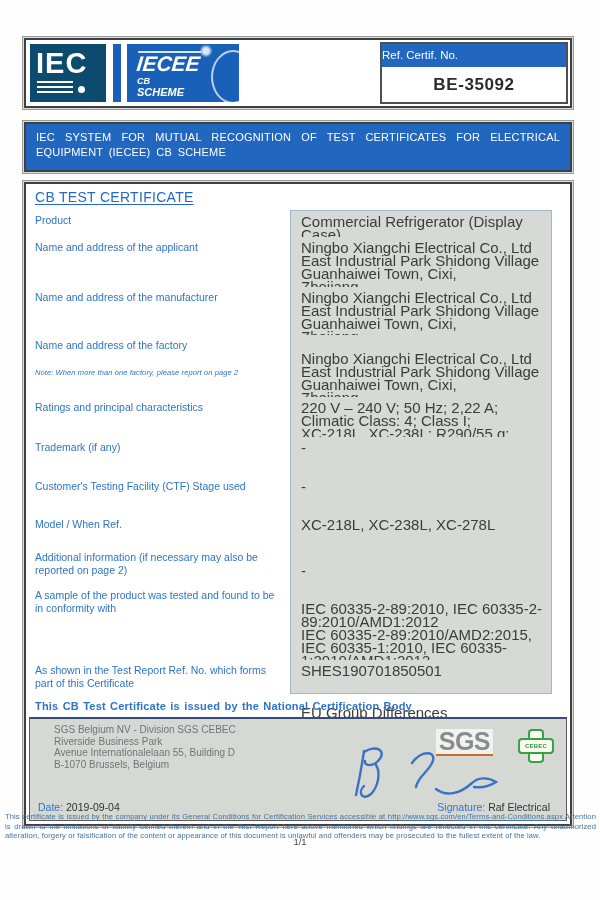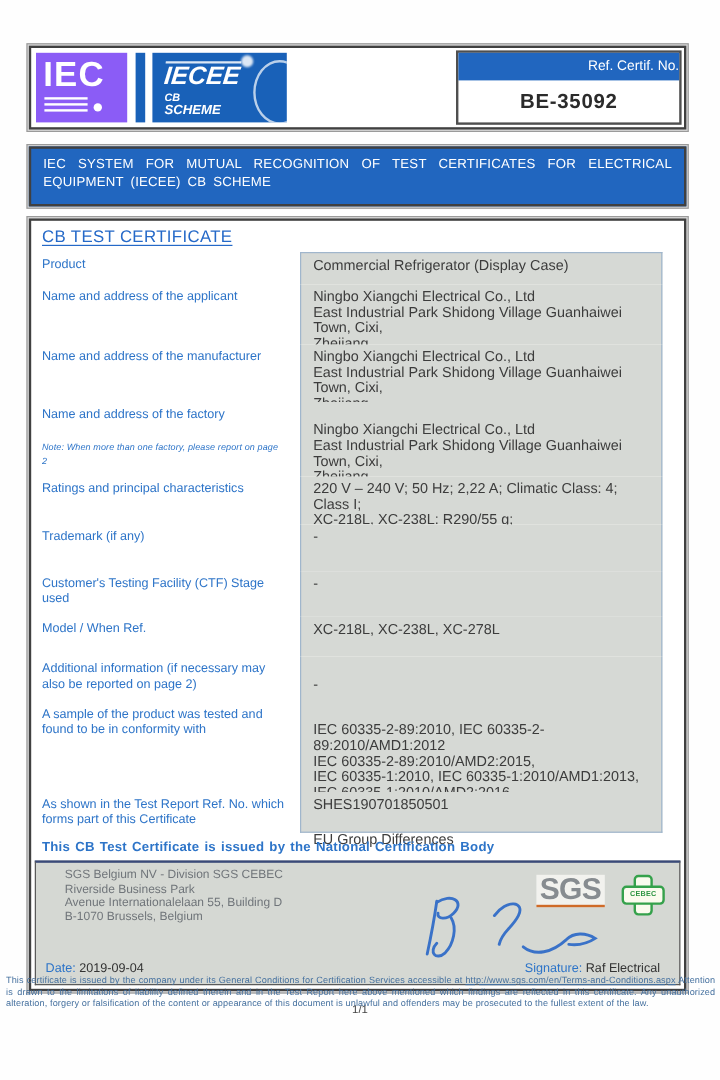--- a/index.html
+++ b/index.html
@@ -7,66 +7,66 @@
   body { width:600px; height:900px; font-family:"Liberation Sans", sans-serif; position:relative; }
   #page { position:relative; width:600px; height:900px; background:#fefefe; overflow:hidden; }
 
   
   .frame { position:absolute; border:1px solid #9a9a9a; padding:1px; background:#dcdcdc; }
   .frame-inner { border:2px solid #404040; background:#fff; width:100%; height:100%; position:relative; }
 
   
   .header-frame { left:22px; top:36px; width:552px; height:74px; }
   .header-inner { display:flex; align-items:stretch; padding:3px; }
-  .iec-box { width:76px; background:#8b5cf6; position:relative; color:#fff; margin:1px; }
+  .iec-box { width:76px; background:#0c4a6e; position:relative; color:#fff; margin:1px; }
   .iec-text { font-size:29px; font-weight:bold; padding:5px 0 0 6px; letter-spacing:1px; line-height:29px; }
   .iec-lines { position:absolute; left:7px; bottom:9px; }
   .iec-lines div { width:36px; height:2.5px; background:#fff; margin-top:2.5px; }
   .iec-dot { position:absolute; left:48px; bottom:9px; width:7px; height:7px; border-radius:50%; background:#fff; }
   .iec-stripe { width:8px; background:#1961b8; margin:1px 0 1px 6px; }
   .iecee-box { width:112px; background:#1961b8; margin:1px 0 1px 6px; position:relative; overflow:hidden; color:#fff; padding:7px 0 0 10px; }
   .iecee-title { font-style:italic; font-weight:bold; font-size:21px; transform:skewX(-6deg); line-height:20px; border-top:2px solid rgba(255,255,255,.85); display:inline-block; padding-top:1px; }
   .iecee-cb { font-size:9px; font-weight:bold; font-style:italic; margin-top:2px; line-height:9px; }
   .iecee-scheme { font-size:11px; font-weight:bold; font-style:italic; line-height:13px; }
   .iecee-globe { position:absolute; right:-16px; top:6px; width:44px; height:54px; border:2px solid rgba(255,255,255,.7); border-radius:50%; }
   .iecee-glow { position:absolute; right:28px; top:2px; width:10px; height:10px; border-radius:50%; background:rgba(255,255,255,.85); filter:blur(1px); }
   .ref-box { position:absolute; top:2px; right:2px; bottom:2px; width:188px; border:2px solid #4f4f4f; background:#fff; display:flex; flex-direction:column; }
-  .ref-band { background:#2166bf; color:#fff; font-size:11.5px; text-align:right; padding:5px 0 6px; }
+  .ref-band { background:#2166bf; color:#fff; font-size:11.5px; text-align:left; padding:5px 0 6px; }
   .ref-value { flex:1; display:flex; align-items:center; justify-content:center; font-size:17px; font-weight:bold; color:#2b2b2b; letter-spacing:.6px; }
 
   
   .banner-frame { left:22px; top:120px; width:552px; height:54px; }
   .banner-inner { background:#2166bf; color:#fff; padding:6px 10px; font-size:11px; line-height:15px; text-align:justify; letter-spacing:.2px; word-spacing:2.5px; }
 
   
   .main-frame { left:22px; top:180px; width:552px; height:648px; }
   .main-inner { background:#fff; padding-top:5px; }
   .cb-title { margin-left:9px; font-size:14px; font-weight:normal; color:#2569c8; text-decoration:underline; text-underline-offset:2px; letter-spacing:.3px; margin-bottom:5px; }
 
   .rows {}
   .row { display:flex; }
   .lbl { flex:1; padding:4px 12px 0 9px; color:#2d74c8; font-size:10.5px; line-height:12.5px; }
-  .val { width:302px; margin-right:18px; background:#d6d9d5; border-left:1px solid #a0b6cc; border-right:1px solid #a0b6cc;
-         padding:4px 8px 0 10px; font-size:12px; color:#3c3c3c; line-height:13px; white-space:pre-line; }
+  .val { width:262px; margin-right:18px; background:#d6d9d5; border-left:1px solid #a0b6cc; border-right:1px solid #a0b6cc;
+         padding:4px 8px 0 10px; font-size:15px; color:#3c3c3c; line-height:13px; white-space:pre-line; }
   .row:first-child .val { border-top:1px solid #a0b6cc; }
   .row:last-child  .val { border-bottom:1px solid #a0b6cc; }
   .r0{height:27px} .r1{height:50px} .r2{height:48px} .r3{height:62px} .r4{height:40px} .r5{height:39px}
   .r6{height:38px} .r7{height:33px} .r8{height:38px} .r9{height:75px} .r10{height:34px}
   .note { font-size:7.5px; font-style:italic; margin-top:15px; letter-spacing:.1px; }
   .cbxline { display:flex; align-items:center; gap:5px; margin-top:2px; color:#2d74c8; white-space:nowrap; }
   .cbxline.gap { margin-top:9px; }
   .cbx { width:9px; height:9px; border:1.5px solid #2d74c8; background:#fff; flex:0 0 auto; }
   .nd-label { color:#2d74c8; }
 
   .issuer { margin:6px 9px 0; font-size:11px; font-weight:bold; color:#2d74c8; letter-spacing:.2px; word-spacing:1px; }
 
   
   .ncb { margin:5px 3px 0 3px; height:104px; background:#d5d8d3; border:1px solid #5a5a5a; border-top:2px solid #3a4a78; position:relative; }
   .ncb-address { position:absolute; top:5px; left:24px; color:#70757a; font-size:10px; line-height:11.5px; white-space:pre-line; }
-  .logos { position:absolute; top:10px; right:12px; display:flex; gap:14px; align-items:flex-start; }
+  .logos { position:absolute; top:10px; right:12px; display:flex; gap:25px; align-items:flex-start; }
   .sgs-logo { font-size:25px; font-weight:bold; color:#878c90; letter-spacing:-.5px; line-height:24px; border-bottom:2px solid #cf6b28; padding:0 3px 1px; background:#f2f2ee; }
   .cebec { position:relative; width:36px; height:34px; }
   .cebec .vbar { position:absolute; left:10px; top:0; width:16px; height:34px; border:2px solid #35a14b; border-radius:4px; background:#fbfbee; }
   .cebec .hbar { position:absolute; left:0; top:9px; width:36px; height:16px; border:2px solid #35a14b; border-radius:4px; background:#fbfbee; }
   .cebec .ctext { position:absolute; top:13.5px; left:0; width:100%; text-align:center; font-size:6px; font-weight:bold; color:#2e9543; letter-spacing:.2px; }
   .sig-svg { position:absolute; right:52px; top:24px; }
   .date-line { position:absolute; left:8px; bottom:7px; font-size:10.5px; color:#333; }
   .sig-line { position:absolute; right:16px; bottom:7px; font-size:10.5px; color:#333; }
   .blue-lab { color:#2d74c8; }
 

